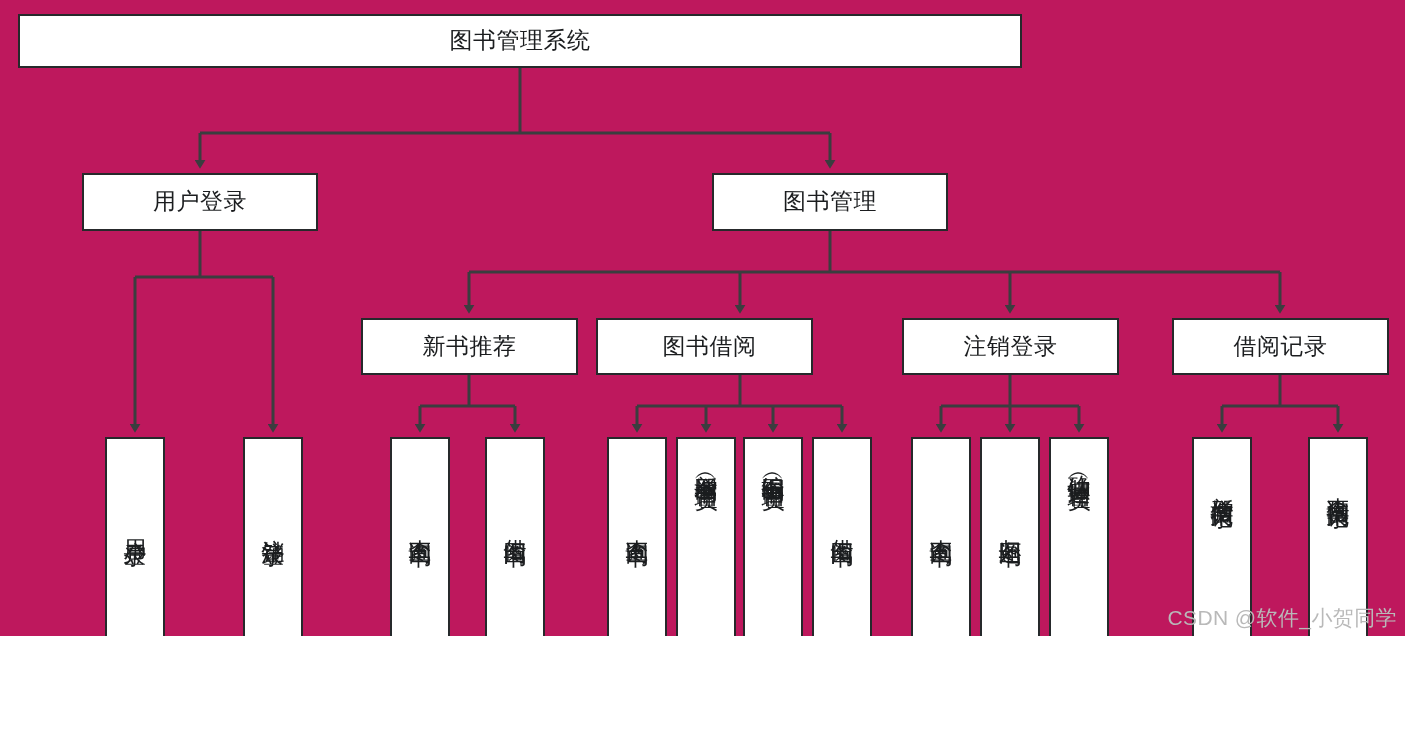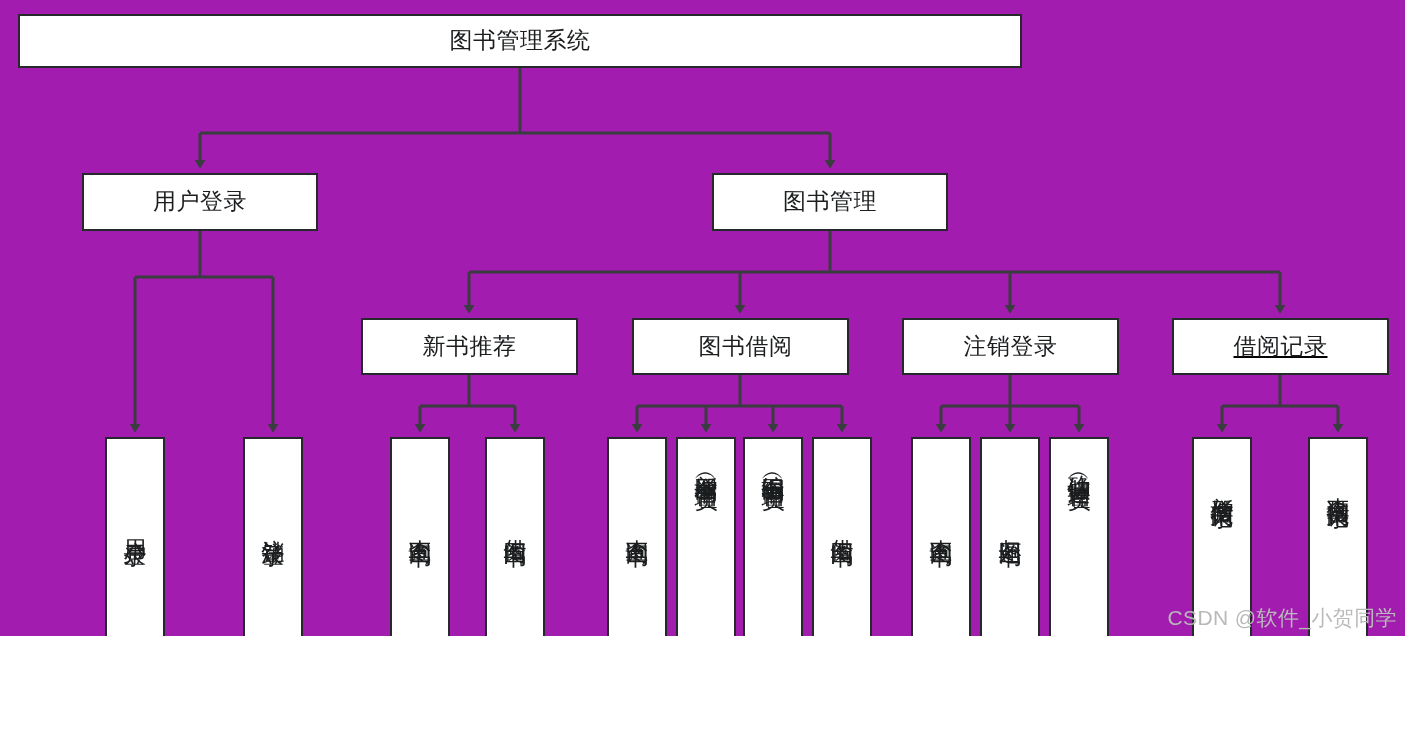--- a/index.html
+++ b/index.html
@@ -8,21 +8,21 @@
     padding: 0;
     background: #ffffff;
   }
   body {
     font-family: "Liberation Sans", "DejaVu Sans", sans-serif;
   }
   #diagram-canvas {
     position: relative;
     width: 1405px;
     height: 636px;
-    background: #a21caf;
+    background: #be185d;
     overflow: hidden;
   }
   #edge-layer {
     position: absolute;
     left: 0;
     top: 0;
     width: 1405px;
     height: 747px;
     pointer-events: none;
   }
@@ -141,27 +141,27 @@
   <div class="node horiz" style="left:82px; top:173px; width:236px; height:58px;">
     <span class="node-label">用户登录</span>
   </div>
   <div class="node horiz" style="left:712px; top:173px; width:236px; height:58px;">
     <span class="node-label">图书管理</span>
   </div>
 
   <div class="node horiz" style="left:361px; top:318px; width:217px; height:57px;">
     <span class="node-label">新书推荐</span>
   </div>
-  <div class="node horiz" style="left:632px; top:318px; width:217px; height:57px;padding-left:10px;">
+  <div class="node horiz" style="left:596px; top:318px; width:217px; height:57px;padding-left:10px;">
     <span class="node-label">图书借阅</span>
   </div>
   <div class="node horiz" style="left:902px; top:318px; width:217px; height:57px;">
     <span class="node-label">注销登录</span>
   </div>
-  <div class="node horiz" style="left:1172px; top:318px; width:217px; height:57px;text-decoration:underline;">
+  <div class="node horiz" style="left:1172px; top:318px; width:217px; height:57px;">
     <span class="node-label">借阅记录</span>
   </div>
 
   <div class="node vert mid" style="left:105px; top:437px; width:60px; height:296px;">
     <span class="node-label">用户登录</span>
   </div>
   <div class="node vert mid" style="left:243px; top:437px; width:60px; height:296px;">
     <span class="node-label">注销登录</span>
   </div>
 

